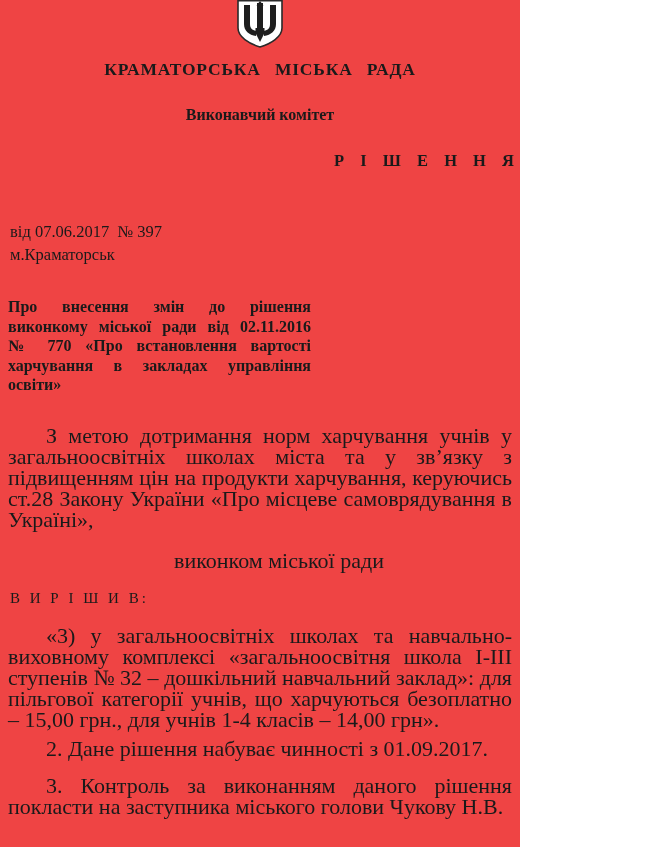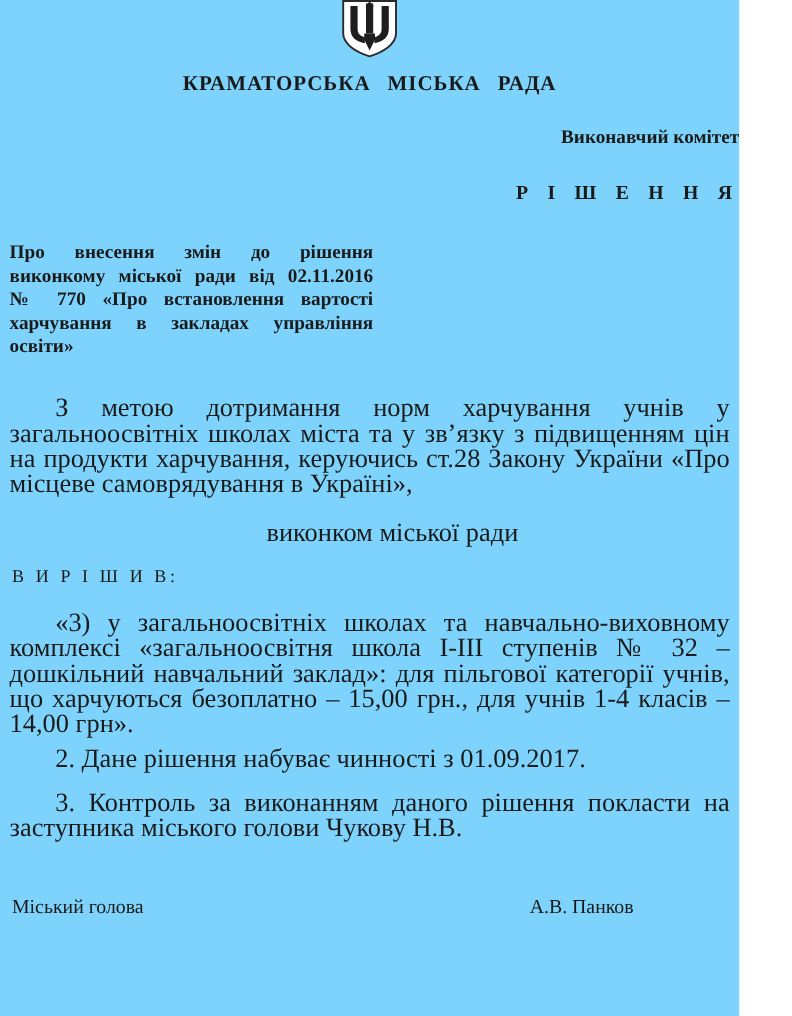--- a/index.html
+++ b/index.html
@@ -2,23 +2,23 @@
 <html lang="uk"><head>
 <meta charset="utf-8">
 <style>
   html, body {
     margin: 0;
     padding: 0;
     background: #ffffff;
   }
   .page {
     position: relative;
-    width: 616px;
+    width: 520px;
     height: 847px;
-    background: #7dd3fc;
+    background: #ef4444;
     color: #1a1a1a;
     font-family: "Liberation Serif", "DejaVu Serif", serif;
     overflow: hidden;
   }
   p { margin: 0; }
 
   .emblem {
     width: 60px;
     margin: 0 auto;
     line-height: 0;
@@ -27,21 +27,21 @@
   .org-name {
     text-align: center;
     font-weight: bold;
     font-size: 17.5px;
     line-height: 19px;
     letter-spacing: 0.8px;
     word-spacing: 9px;
     margin-top: 12px;
   }
   .committee {
-    text-align: right;
+    text-align: center;
     font-weight: bold;
     font-size: 16px;
     line-height: 17px;
     margin-top: 27px;
   }
   .doc-type {
     text-align: right;
     font-weight: bold;
     font-size: 16.5px;
     line-height: 18px;
@@ -116,20 +116,24 @@
       <path d="M25.5 28 h9 v5 l-4.5 9 l-4.5 -9 z" fill="#1e1e1e"></path>
     </svg>
   </div>
 
   <div class="org-name">КРАМАТОРСЬКА МІСЬКА РАДА</div>
 
   <div class="committee">Виконавчий комітет</div>
 
   <div class="doc-type">Р І Ш Е Н Н Я</div>
 
+  <div class="meta">
+    <div class="date-line">від 07.06.2017  № 397</div>
+    <div class="city-line">м.Краматорськ</div>
+  </div>
 
   <div class="subject">
     <div class="s-line">Про внесення змін до рішення</div>
     <div class="s-line">виконкому міської ради від 02.11.2016</div>
     <div class="s-line">№ 770 «Про встановлення вартості</div>
     <div class="s-line">харчування в закладах управління</div>
     <div class="s-line">освіти»</div>
   </div>
 
   <p class="body-par indent preamble">З метою дотримання норм харчування учнів у загальноосвітніх школах міста та у зв’язку з підвищенням цін на продукти харчування, керуючись ст.28 Закону України «Про місцеве самоврядування в Україні»,</p>

